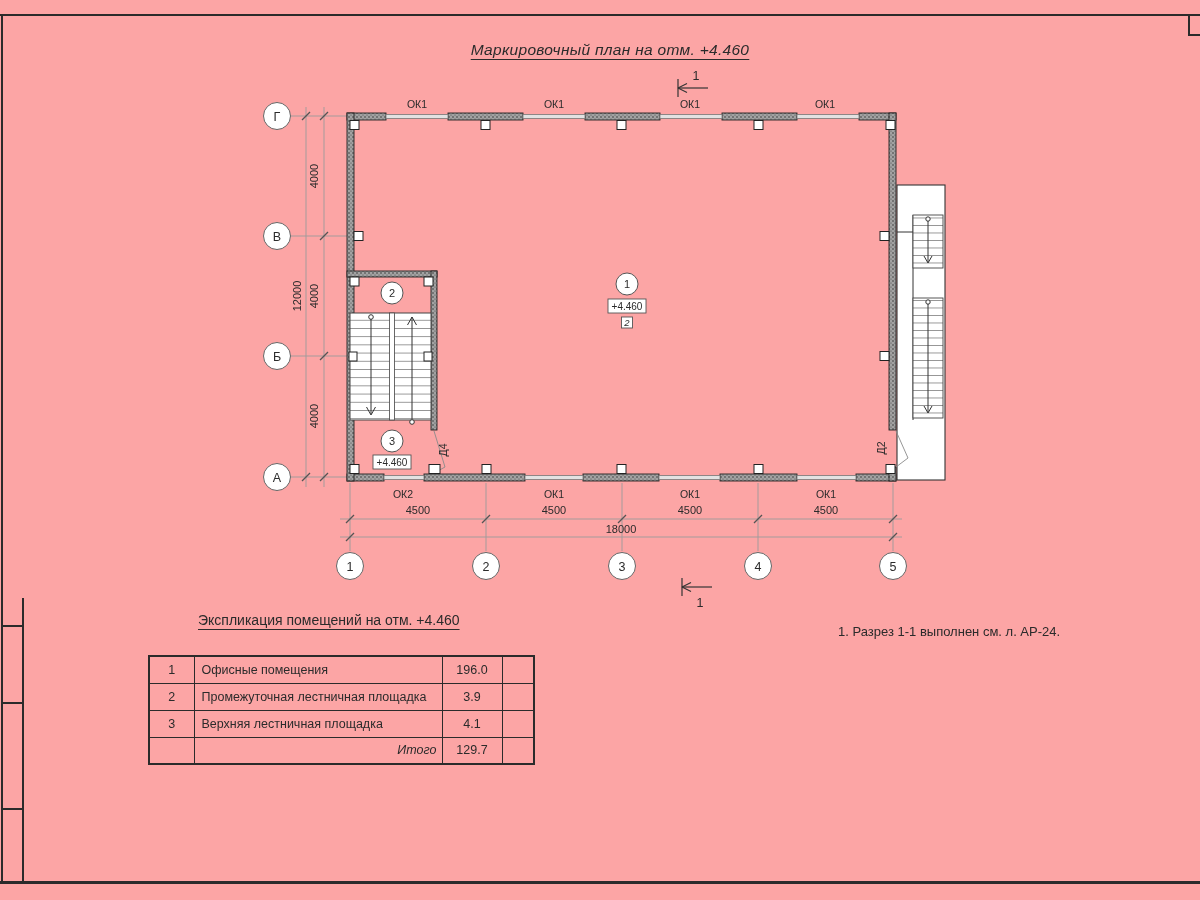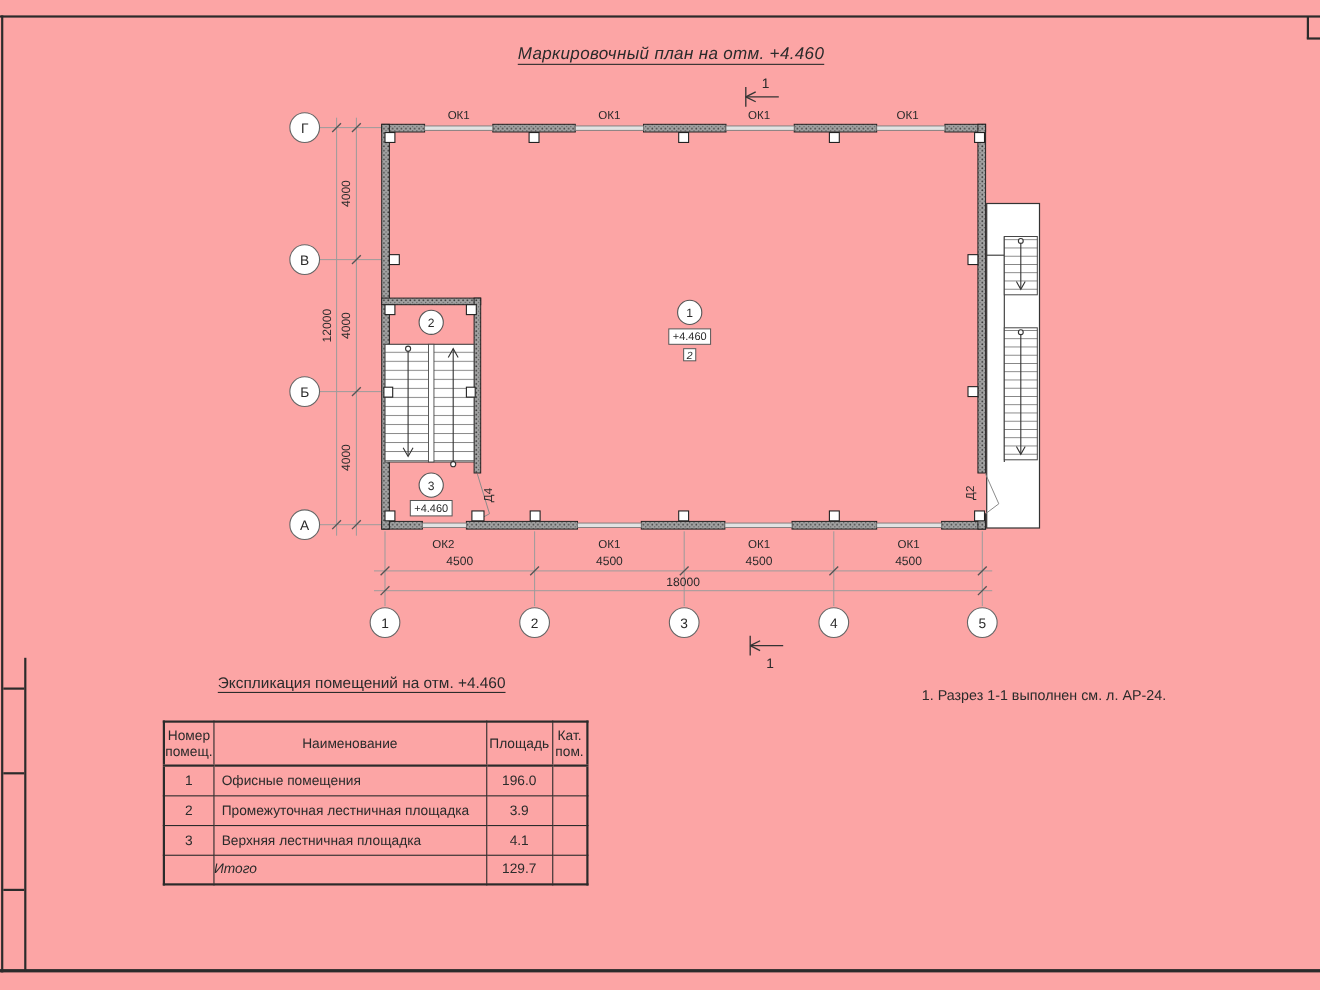--- a/index.html
+++ b/index.html
@@ -17,21 +17,21 @@
   svg text { font-family:"Liberation Sans", sans-serif; fill:#2b2b2b; }
   .expl-table { position:absolute; left:148px; top:655px; border-collapse:collapse;
     table-layout:fixed; border:2px solid #2b2b2b; }
   .expl-table td { border:1px solid #2b2b2b; font-size:12.5px; vertical-align:middle;
     overflow:hidden; white-space:nowrap; }
   .expl-table .hdr td { height:40px; text-align:center; font-size:12.5px; line-height:1.15;
     white-space:normal; border-bottom:2px solid #2b2b2b; }
   .expl-table .row td { height:27px; }
   .c { text-align:center; }
   .nm { padding-left:7px; }
-  .tot { text-align:left; font-style:italic; padding-right:5px; }
+  .tot { text-align:right; font-style:italic; padding-right:5px; }
 </style>
 </head>
 <body>
 
 <div class="sheet">
 
   <div class="frame" style="left:0;top:14px;width:1200px;height:2px;"></div>
   <div class="frame" style="left:0;top:881px;width:1200px;height:3px;"></div>
   <div class="frame" style="left:1px;top:14px;width:2px;height:870px;"></div>
   <div class="frame" style="left:1188px;top:15px;width:1.5px;height:20px;"></div>
@@ -308,26 +308,20 @@
   <div class="table-title">Экспликация помещений на отм. +4.460</div>
 
   <table class="expl-table">
     <colgroup>
       <col style="width:45px">
         <col style="width:248px">
         <col style="width:60px">
         <col style="width:32px">
     </colgroup>
     <tbody>
-        <tr class="hdr">
-      <td>Номер помещ.</td>
-      <td>Наименование</td>
-      <td>Площадь</td>
-      <td>Кат. пом.</td>
-    </tr>
     <tr class="row">
       <td class="c">1</td>
       <td class="nm">Офисные помещения</td>
       <td class="c">196.0</td>
       <td></td>
     </tr>
     <tr class="row">
       <td class="c">2</td>
       <td class="nm">Промежуточная лестничная площадка</td>
       <td class="c">3.9</td>

